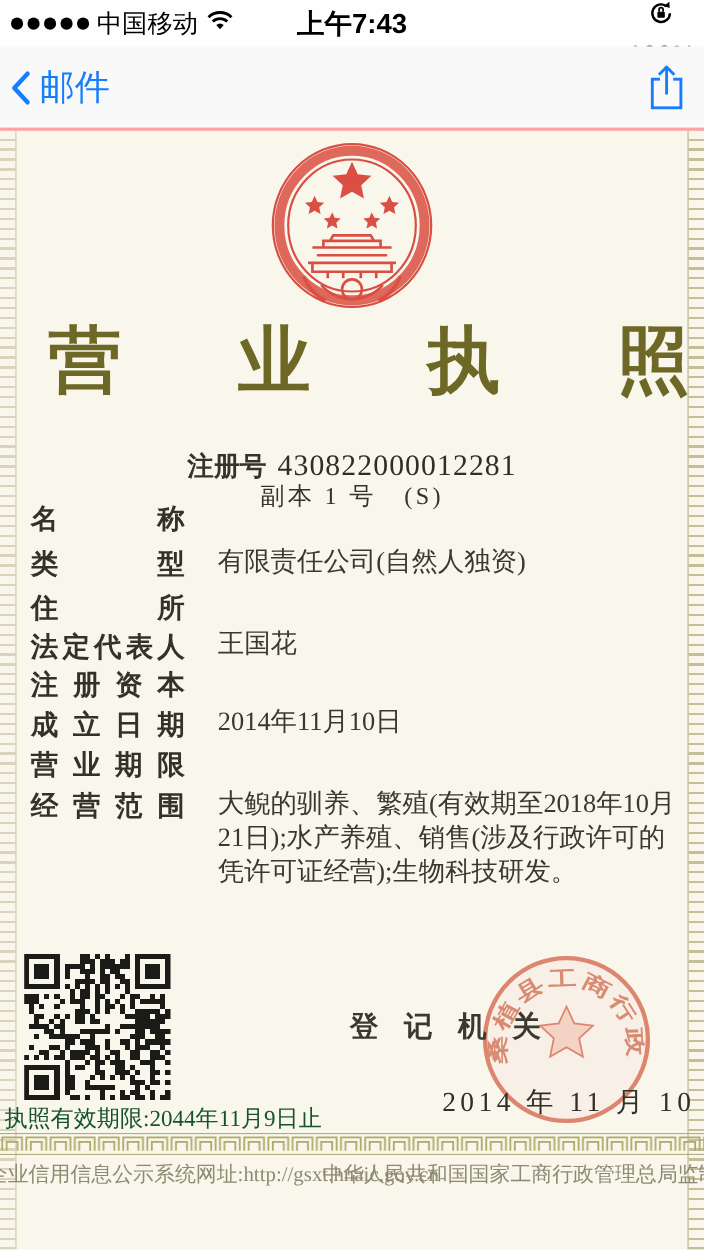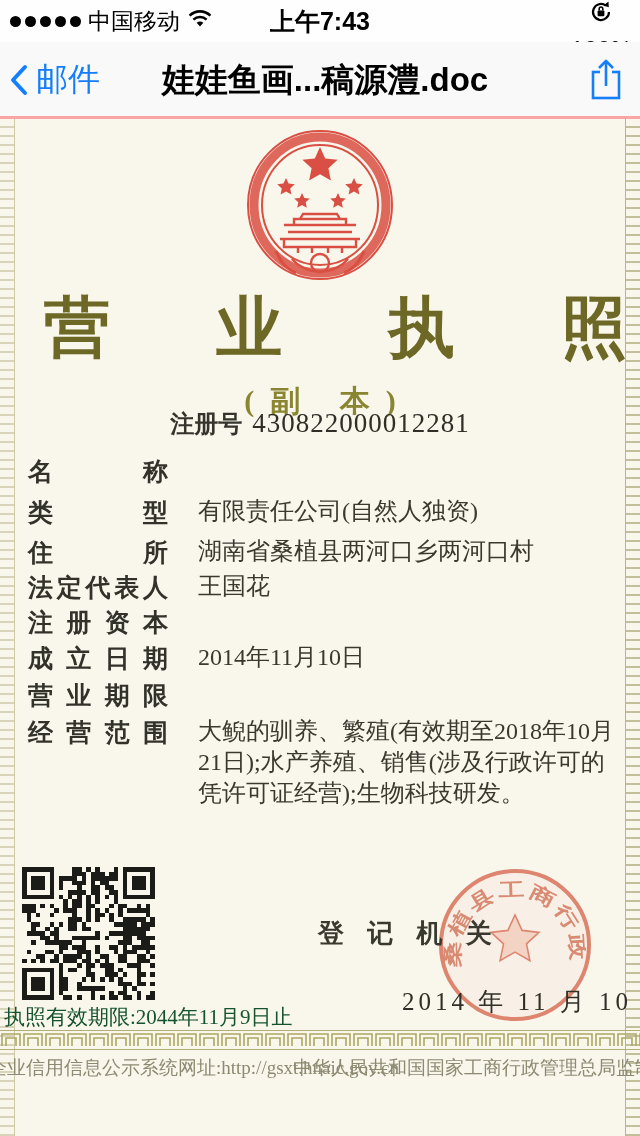--- a/index.html
+++ b/index.html
@@ -117,21 +117,20 @@
     </div>
   </div>
 
   <div class="navbar">
     <div class="back">
       <svg width="18" height="32" viewBox="0 0 18 32">
         <polyline points="15,3 3,16 15,29" fill="none" stroke="#157efb" stroke-width="4" stroke-linecap="round" stroke-linejoin="round"></polyline>
       </svg>
       <span class="back-label">邮件</span>
     </div>
-    <div class="nav-title">娃娃鱼画...稿源澧.doc</div>
     <div class="share">
       <svg width="36" height="44" viewBox="0 0 36 44">
         <rect x="5" y="14" width="26" height="26" fill="none" stroke="#157efb" stroke-width="2.6"></rect>
         <rect x="12" y="12" width="12" height="4" fill="#f9f9f9"></rect>
         <line x1="18" y1="28" x2="18" y2="4" stroke="#157efb" stroke-width="2.6"></line>
         <polyline points="11,10 18,3 25,10" fill="none" stroke="#157efb" stroke-width="2.6" stroke-linejoin="round"></polyline>
       </svg>
     </div>
   </div>
 
@@ -159,45 +158,44 @@
           <path d="M70 110 v8 h72 v-8"></path>
           <path d="M84 118 v6 M98 118 v6 M114 118 v6 M128 118 v6"></path>
           <circle cx="106" cy="134" r="9"></circle>
           <path d="M78 130 q10 12 28 13 M134 130 q-10 12 -28 13"></path>
           <path d="M62 122 q6 16 20 22 M150 122 q-6 16 -20 22" stroke-width="3"></path>
         </g>
       </svg>
     </div>
 
     <div class="cert-title">营 业 执 照</div>
-    <div class="cert-sub">(副 本)</div>
 
     <div class="reg-line">
       <span class="reg-label">注册号</span><span class="reg-number">430822000012281</span>
     </div>
+    <div class="copy-line">副本 1 号　(S)</div>
 
     <div class="field-row" style="top:336px">
       <span class="jlabel">
           <span>名</span>
           <span>称</span>
         </span>
     </div>
     <div class="field-row" style="top:377px">
       <span class="jlabel">
           <span>类</span>
           <span>型</span>
         </span>
       <span class="fvalue">有限责任公司(自然人独资)</span>
     </div>
     <div class="field-row" style="top:417px">
       <span class="jlabel">
           <span>住</span>
           <span>所</span>
         </span>
-      <span class="fvalue">湖南省桑植县两河口乡两河口村</span>
     </div>
     <div class="field-row" style="top:452px">
       <span class="jlabel">
           <span>法</span>
           <span>定</span>
           <span>代</span>
           <span>表</span>
           <span>人</span>
         </span>
       <span class="fvalue">王国花</span>

